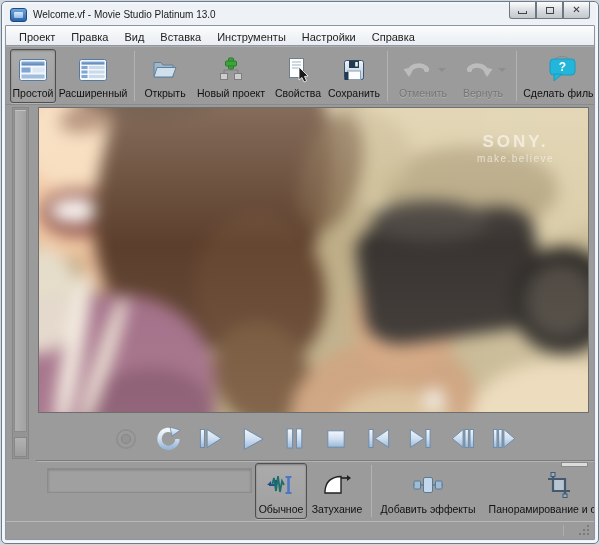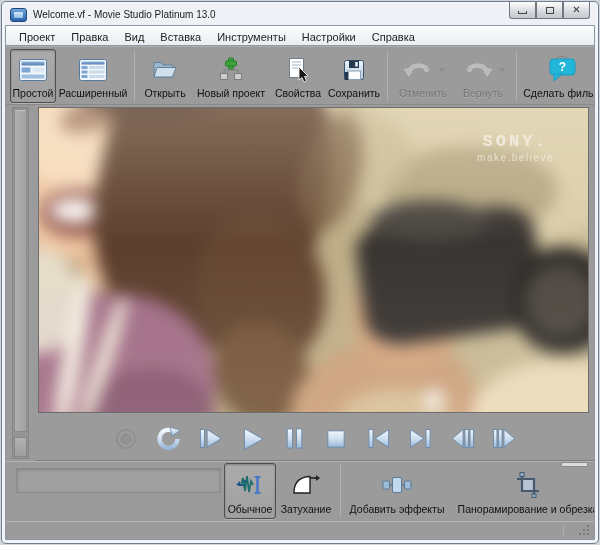--- a/index.html
+++ b/index.html
@@ -47,28 +47,28 @@
   .v-thumb{position:absolute;left:1px;right:1px;top:1px;bottom:26px;background:linear-gradient(90deg,#b0b0b0,#a2a2a2);
     border:1px solid #8b8b8b;box-shadow:inset 0 1px 0 #c4c4c4;}
   .v-btn{position:absolute;left:1px;right:1px;bottom:1px;height:20px;background:linear-gradient(180deg,#b2b2b2,#9d9d9d);
     border:1px solid #878787;}
   .video{position:absolute;left:32px;top:2px;width:551px;height:306px;border:1px solid #6e6e6e;
     overflow:hidden;background:#b3a077;}
   .va{position:absolute;left:-16px;top:-16px;right:-16px;bottom:-16px;filter:blur(8px);}
   .b{position:absolute;border-radius:50%;}
   .wash{position:absolute;inset:0;background:linear-gradient(180deg,rgba(255,245,228,.30),rgba(255,240,220,.07) 45%,rgba(252,242,226,.16));}
   .sony{position:absolute;top:24px;right:34px;text-align:center;color:#f5efe4;opacity:.88;}
-  .sony .brand{font-family:Liberation Mono, monospace;font-weight:bold;font-size:17px;letter-spacing:3px;}
+  .sony .brand{font-family:Liberation Sans, sans-serif;font-weight:bold;font-size:17px;letter-spacing:3px;}
   .sony .tagline{font-size:10px;letter-spacing:1.5px;margin-top:1px;opacity:.85;}
   
   .transport{position:absolute;left:30px;right:0;bottom:0;height:44px;display:flex;align-items:center;
     justify-content:center;gap:12px;border-bottom:1px solid #7d7d7d;}
   .t-btn{width:30px;height:30px;display:flex;align-items:center;justify-content:center;border-radius:3px;}
   
-  .bottom-panel{flex:none;height:60px;position:relative;box-shadow:inset 0 1px 0 #b3b3b3;overflow:hidden;}
+  .bottom-panel{flex:none;height:60px;position:relative;box-shadow:inset 0 1px 0 #b3b3b3;overflow:hidden;margin-left:31px;}
   .info-box{position:absolute;left:10px;top:7px;width:205px;height:25px;background:#a0a0a0;
     border:1px solid #8c8c8c;box-shadow:inset 0 1px 3px rgba(0,0,0,.2);}
   .bb-row{position:absolute;left:218px;top:2px;height:56px;display:flex;align-items:stretch;}
   .h-thumb{position:absolute;right:6px;top:1px;width:27px;height:5px;background:#dcdcdc;border:1px solid #8a8a8a;}
   
   .statusbar{flex:1;position:relative;border-top:1px solid #b8b8b8;background:#9b9b9b;}
   .statusbar .sep-v{position:absolute;right:30px;top:3px;bottom:3px;width:1px;background:#8a8a8a;border-right:1px solid #aeaeae;}
   .grip{position:absolute;right:4px;bottom:4px;}
 </style>
 </head>

